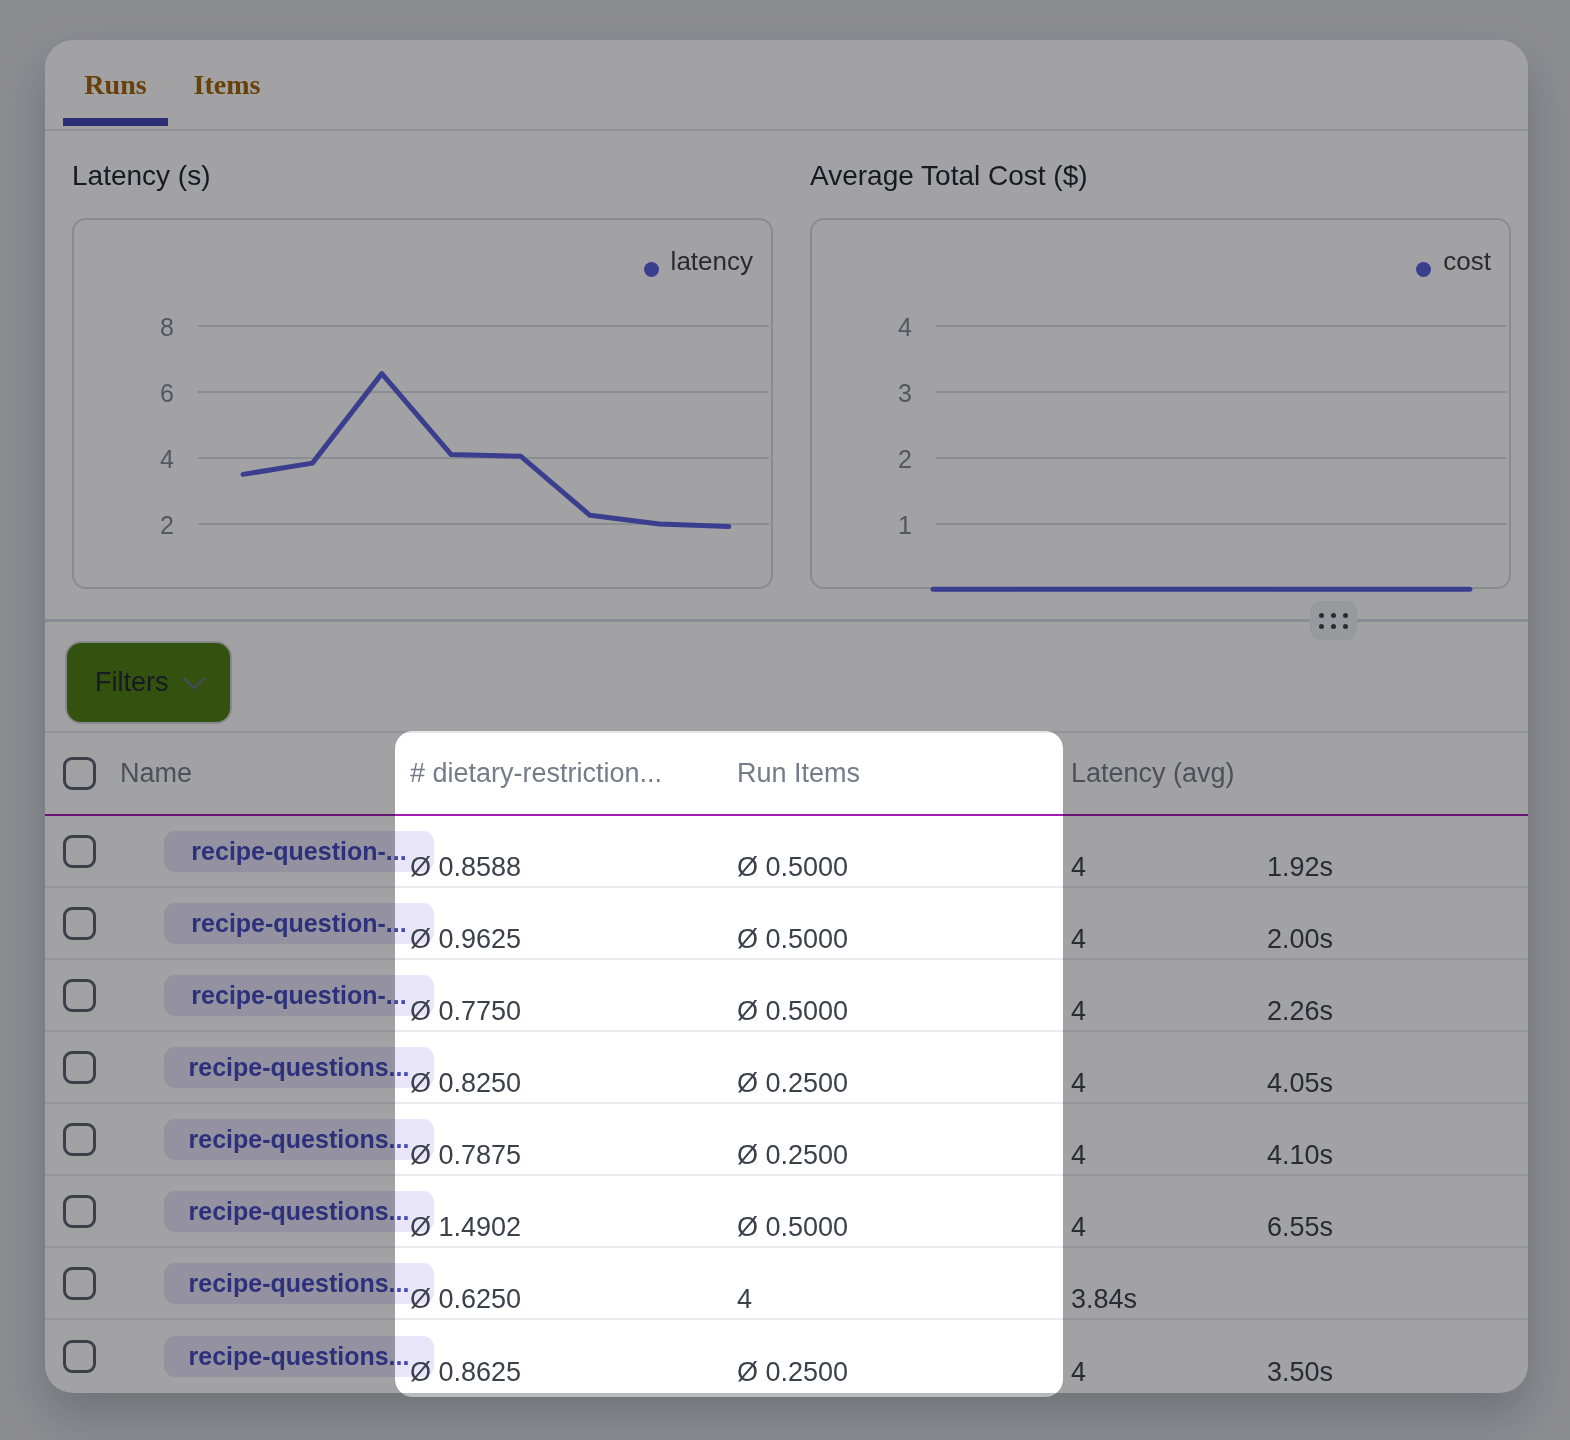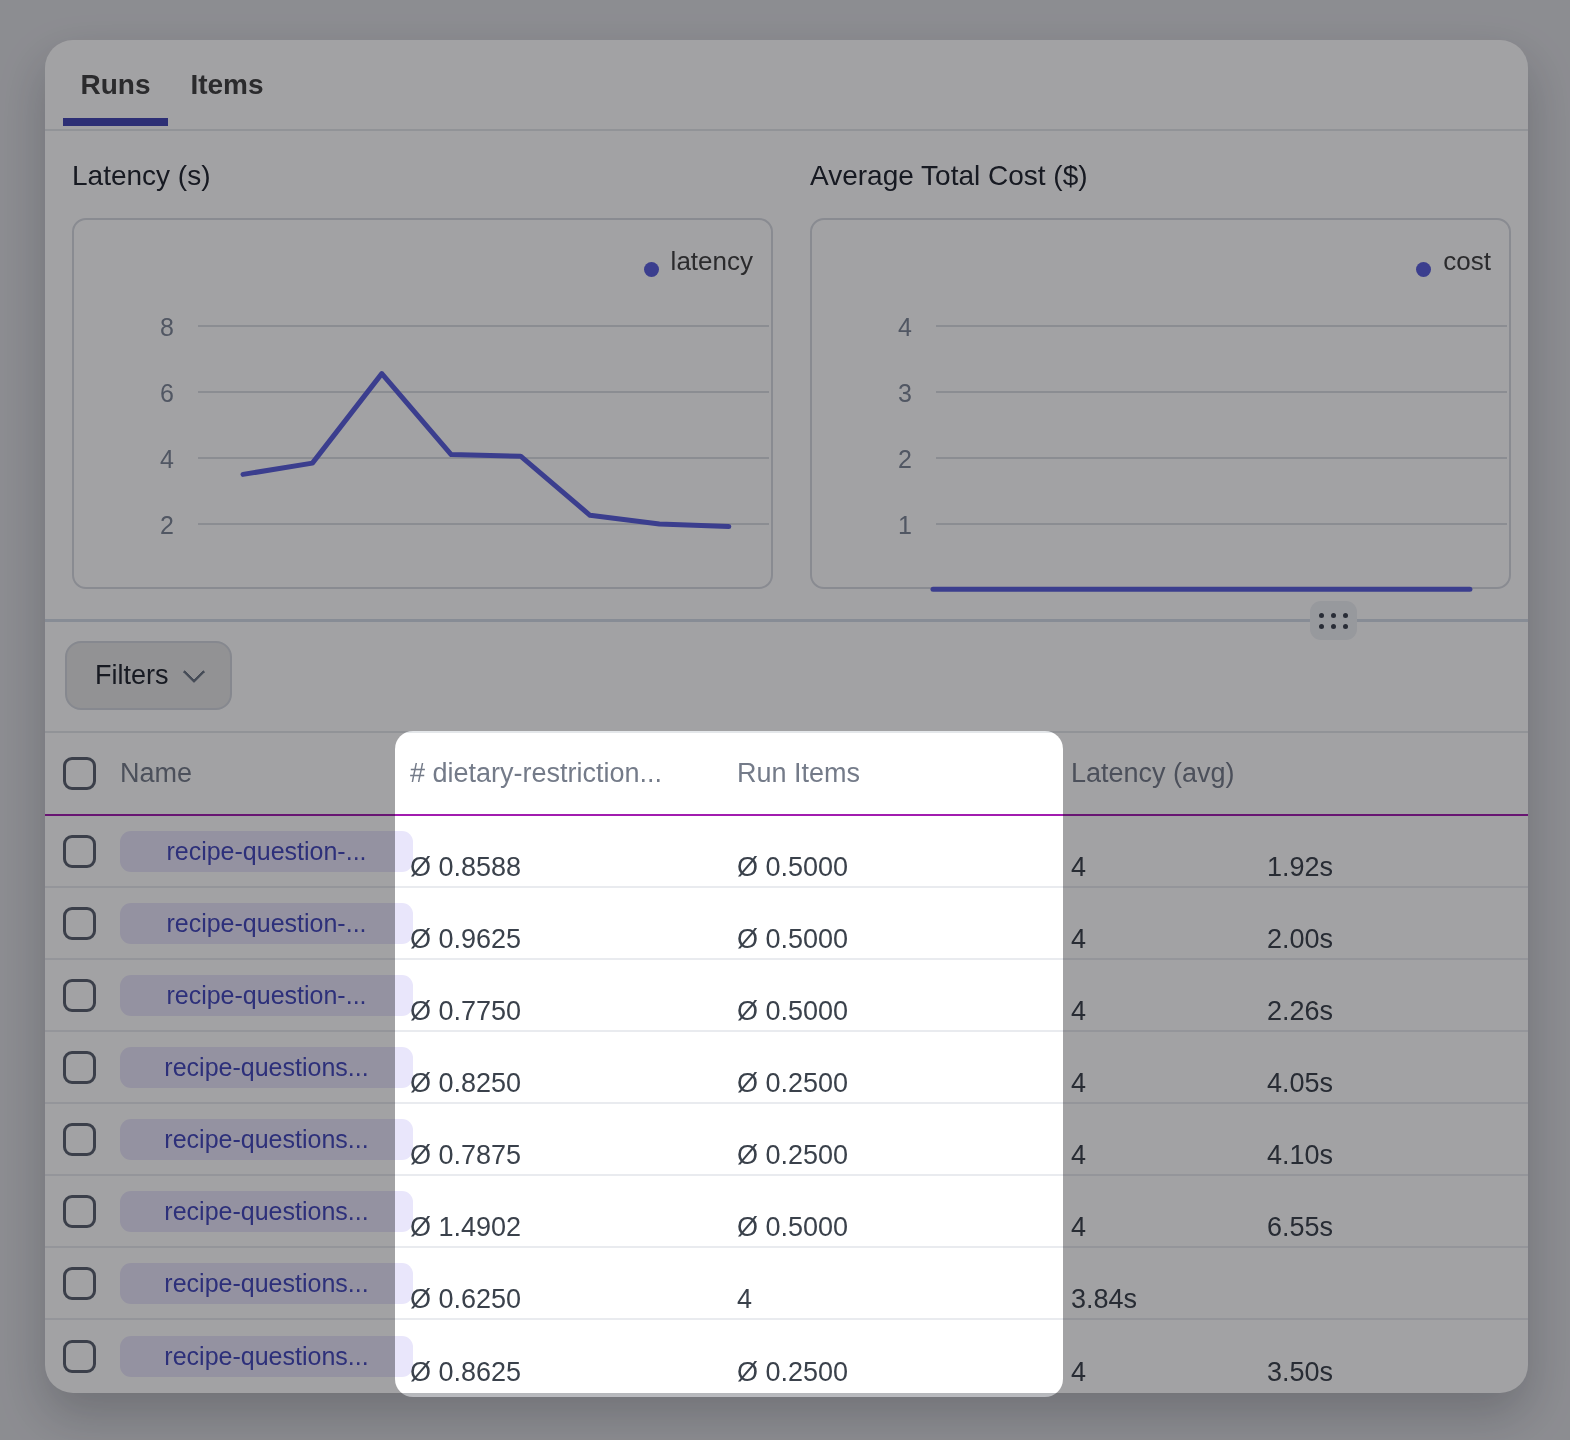--- a/index.html
+++ b/index.html
@@ -4,21 +4,21 @@
 <style>
   html,body{margin:0;padding:0;background:#dcdde1;}
   .page{position:relative;width:1570px;height:1440px;background:#dcdde1;overflow:hidden;
         font-family:"Liberation Sans","DejaVu Sans",sans-serif;-webkit-font-smoothing:antialiased;}
   .card{position:absolute;left:45px;top:40px;width:1483px;height:1353px;background:#ffffff;
         border-radius:28px;box-shadow:0 22px 48px rgba(15,18,28,0.22);overflow:hidden;}
 
   
   .tabs{position:absolute;left:0;top:0;width:100%;height:91px;border-bottom:2px solid #e4e7eb;box-sizing:border-box;}
   .tab{position:absolute;top:0;height:89px;display:flex;align-items:center;justify-content:center;
-       font-size:28px;font-weight:600;color:#404040;cursor:pointer;}
+       font-size:28px;font-weight:600;color:#a16207;cursor:pointer;font-family:Liberation Serif, serif;}
   .tab.t-runs{left:18px;width:105px;}
   .tab.t-items{left:141px;width:82px;}
   .tab-underline{position:absolute;left:0;bottom:3px;width:100%;height:8px;background:var(--accent-dark);}
 
   
   .chart-title{position:absolute;top:120px;font-size:28px;font-weight:400;color:#20242e;}
   .ct0{left:27px;} .ct1{left:765px;}
   .chart-box{position:absolute;top:178px;width:701px;height:371px;border:2px solid #d7dae1;
              border-radius:14px;box-sizing:border-box;background:#ffffff;}
   .cb0{left:27px;} .cb1{left:765px;}
@@ -32,39 +32,39 @@
   .legend .dot{width:15px;height:15px;border-radius:50%;background:var(--accent);}
 
   
   .section-divider{position:absolute;left:0;top:579px;width:100%;height:3px;background:#d3dbe7;}
   .drag-handle{position:absolute;left:1265px;top:561px;width:47px;height:39px;border-radius:11px;
                background:#eef0f4;display:grid;grid-template-columns:repeat(3,5px);gap:6px 7px;
                place-content:center;cursor:grab;}
   .drag-handle i{width:5px;height:5px;border-radius:50%;background:#3b424e;}
 
   
-  .filters-btn{position:absolute;left:20px;top:601px;height:69px;padding:0 28px;display:flex;
-               align-items:center;gap:17px;background:#e5e5e5;border:2px solid #d2d6dd;border-radius:16px;
+  .filters-btn{position:absolute;left:20px;top:601px;height:83px;padding:0 28px;display:flex;
+               align-items:center;gap:17px;background:#4d7c0f;border:2px solid #d2d6dd;border-radius:16px;
                font-family:inherit;font-size:27px;font-weight:500;color:#20242e;cursor:pointer;}
   .chev{width:13px;height:13px;border-right:3px solid #6b7484;border-bottom:3px solid #6b7484;
         transform:rotate(45deg);margin-top:-8px;border-radius:1px;}
 
   
   .thead,.trow{display:grid;grid-template-columns:57px 290px 327px 334px 196px 1fr;
                align-items:center;padding-left:18px;box-sizing:border-box;width:100%;}
   .thead{position:absolute;left:0;top:691px;height:85px;border-top:2px solid #e4e7ea;
          border-bottom:2px solid #a21caf;font-size:27px;font-weight:500;color:#747b89;}
   .rows{position:absolute;left:0;top:776px;width:100%;}
   .trow{height:72px;border-bottom:2px solid #e9ebef;background:transparent;}
   .trow:last-child{border-bottom:none;}
   .checkbox{display:block;width:33px;height:33px;border:3px solid #59606e;border-radius:9px;
             box-sizing:border-box;background:transparent;cursor:pointer;}
-  .badge{display:block;width:293px;height:41px;line-height:41px;border-radius:11px;
-         background:var(--badge-bg);color:var(--badge-text);font-size:25px;font-weight:400;
-         text-align:center;white-space:nowrap;overflow:hidden;cursor:pointer;}
+  .badge{display:block;width:270px;height:41px;line-height:41px;border-radius:11px;
+         background:var(--badge-bg);color:var(--badge-text);font-size:25px;font-weight:700;
+         text-align:center;white-space:nowrap;overflow:hidden;cursor:pointer;margin-left:44px;}
   .cval{font-size:27px;color:#3a414b;margin-top:32px;}
 
   
   .spotlight{position:absolute;left:395px;top:731px;width:668px;height:666px;border-radius:18px;
              box-shadow:0 0 0 4000px var(--dim);pointer-events:none;z-index:50;}
 </style>
 </head>
 <body>
 
 <div class="page" style="--accent: #5a5edb; --accent-dark: #4346b4; --badge-bg: #e9e6fb; --badge-text: #4347bb; --dim: rgba(10,10,16,0.38);">

